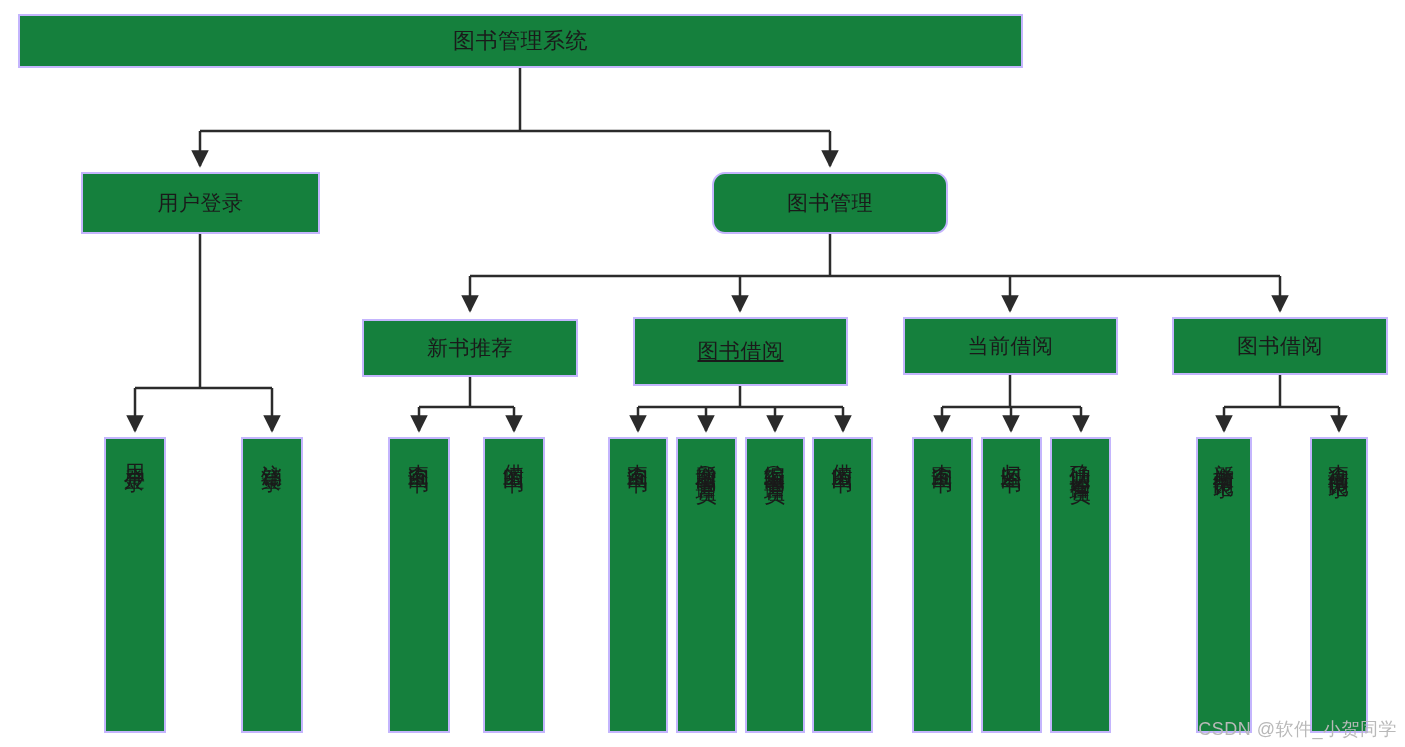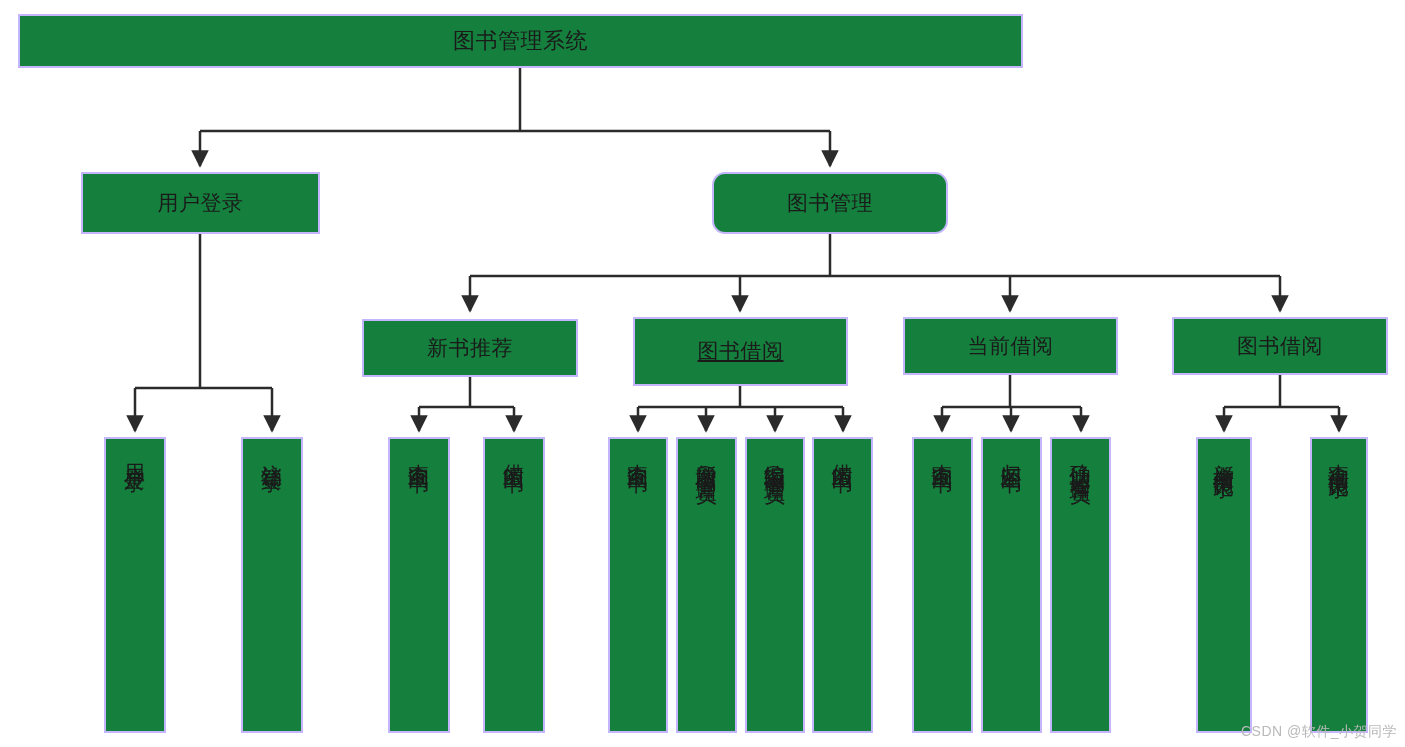--- a/index.html
+++ b/index.html
@@ -59,21 +59,21 @@
     text-orientation: upright;
     font-size: 21px;
     line-height: 1.0;
     letter-spacing: 3px;
     white-space: nowrap;
   }
   .watermark {
     position: absolute;
     right: 8px;
     bottom: 6px;
-    font-size: 14px;
+    font-size: 18px;
     color: #b9b9b9;
     white-space: nowrap;
     letter-spacing: 0.5px;
   }
 </style>
 </head>
 <body>
 
 <div id="canvas">
 

